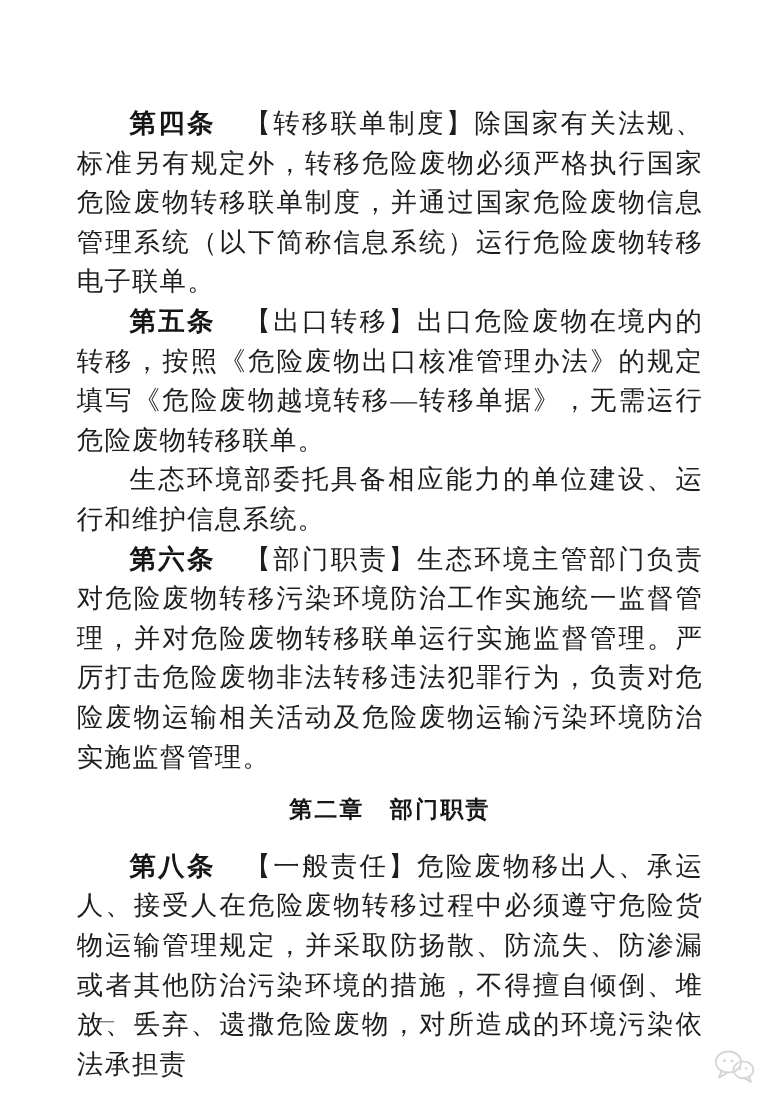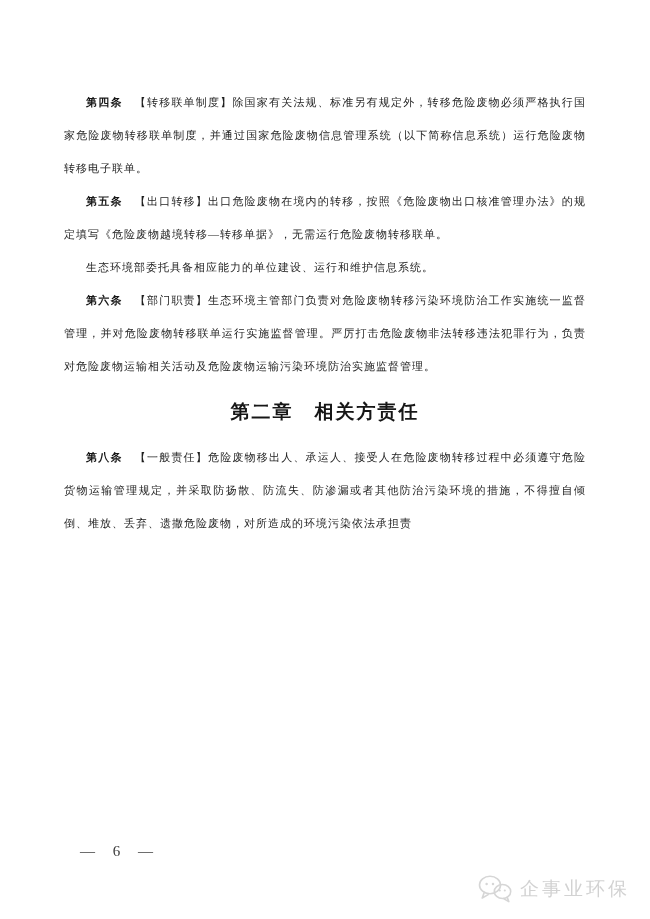--- a/index.html
+++ b/index.html
@@ -17,21 +17,21 @@
     color: #1e1e1e;
   }
   .doc-body {
     position: absolute;
     left: 64px;
     top: 86px;
     width: 522px;
   }
   .para {
     margin: 0;
-    font-size: 11px;
+    font-size: 22px;
     line-height: 33px;
     letter-spacing: 1px;
     text-align: justify;
     text-indent: 2em;
     color: #1e1e1e;
   }
   .article-label {
     font-weight: bold;
     color: #161616;
   }
@@ -79,21 +79,21 @@
 
     <p class="para"><span class="article-label">第四条</span><span>　【转移联单制度】除国家有关法规、标准另有规定外，转移危险废物必须严格执行国家危险废物转移联单制度，并通过国家危险废物信息管理系统（以下简称信息系统）运行危险废物转移电子联单。</span></p>
 
     <p class="para"><span class="article-label">第五条</span><span>　【出口转移】出口危险废物在境内的转移，按照《危险废物出口核准管理办法》的规定填写《危险废物越境转移—转移单据》，无需运行危险废物转移联单。</span></p>
 
     <p class="para"><span>生态环境部委托具备相应能力的单位建设、运行和维护信息系统。</span></p>
 
     <p class="para"><span class="article-label">第六条</span><span>　【部门职责】生态环境主管部门负责对危险废物转移污染环境防治工作实施统一监督管理，并对危险废物转移联单运行实施监督管理。严厉打击危险废物非法转移违法犯罪行为，负责对危险废物运输相关活动及危险废物运输污染环境防治实施监督管理。</span></p>
 
 
-    <h2 class="chapter-heading">第二章　相关方责任</h2>
+    <h2 class="chapter-heading">第二章　部门职责</h2>
 
     <p class="para"><span class="article-label">第八条</span><span>　【一般责任】危险废物移出人、承运人、接受人在危险废物转移过程中必须遵守危险货物运输管理规定，并采取防扬散、防流失、防渗漏或者其他防治污染环境的措施，不得擅自倾倒、堆放、丢弃、遗撒危险废物，对所造成的环境污染依法承担责</span></p>
 
   </div>
 
   <div class="page-footer">— 6 —</div>
 
   <div class="watermark">
     <span class="wechat-icon">
       <svg width="36" height="30" viewBox="0 0 36 30" aria-hidden="true">
@@ -104,16 +104,15 @@
           <path d="M30.2 23.4 L31.8 27.6 L26.6 24.6"></path>
         </g>
         <g fill="#d6d6d6">
           <circle cx="9.6" cy="10" r="1.25"></circle>
           <circle cx="16" cy="10" r="1.25"></circle>
           <circle cx="22.8" cy="16.5" r="1.05"></circle>
           <circle cx="27.8" cy="16.5" r="1.05"></circle>
         </g>
       </svg>
     </span>
-    <span class="watermark-text">企事业环保</span>
   </div>
 
 </div>
 
 </body></html>

